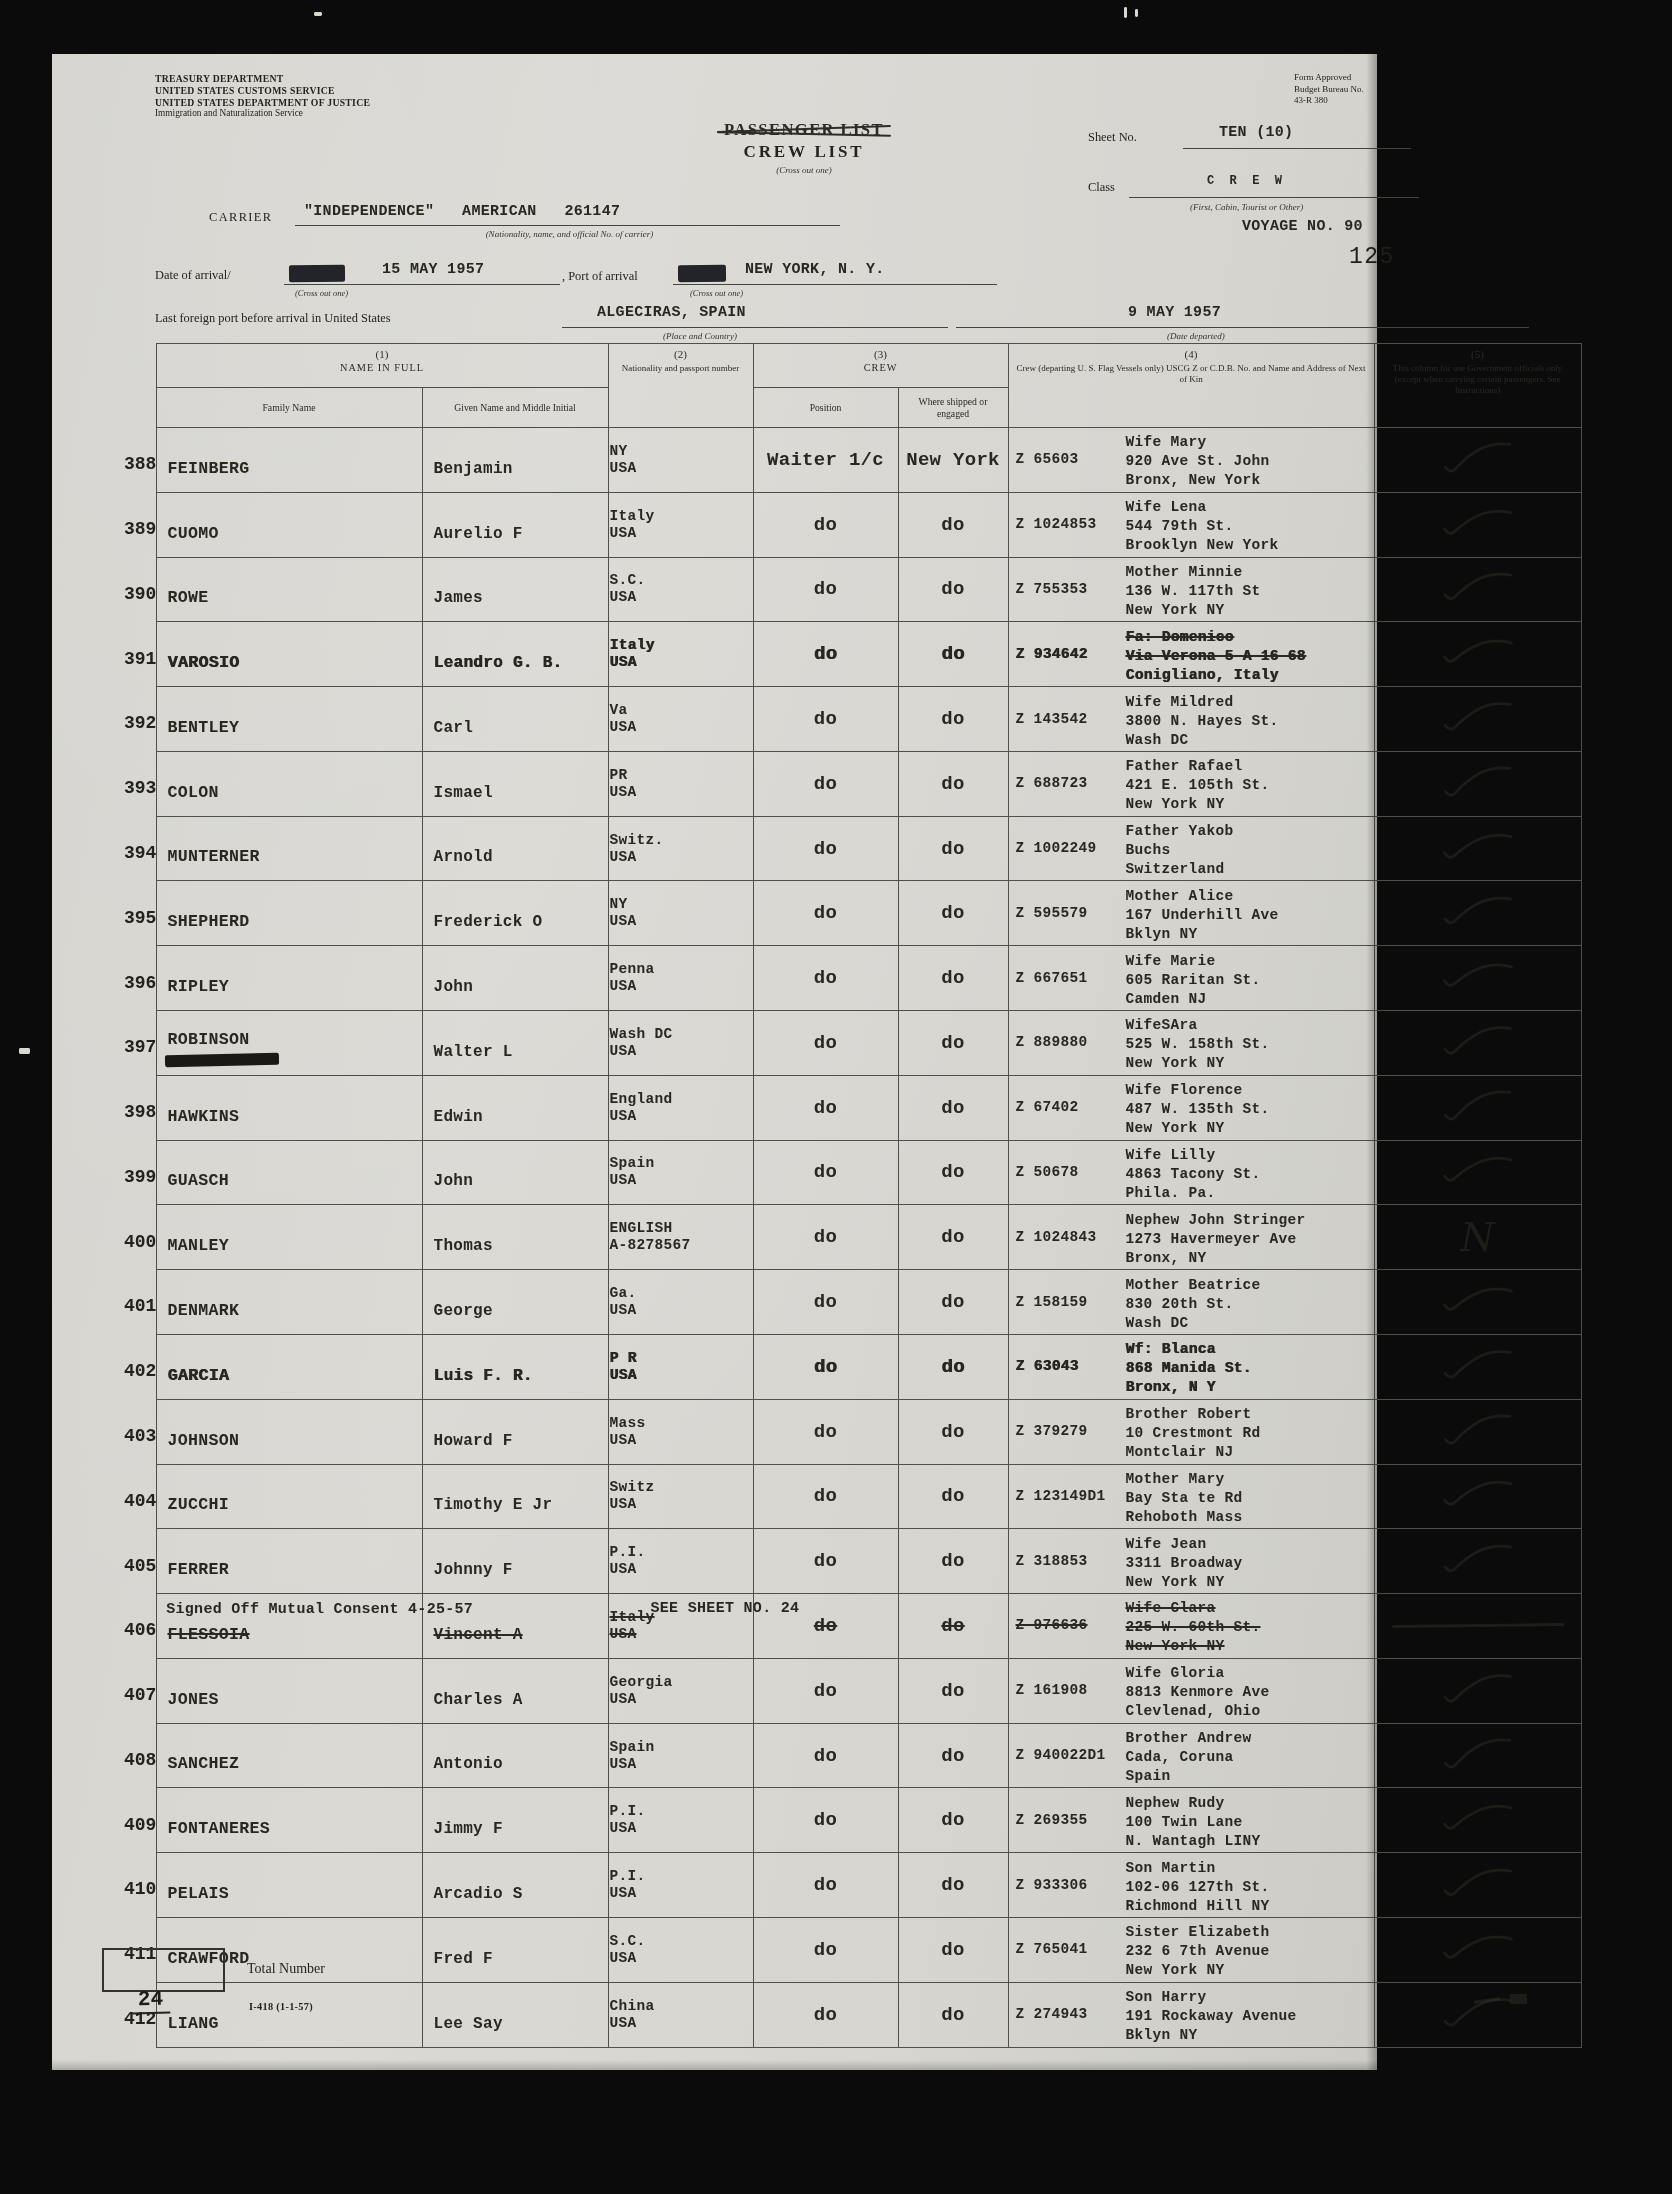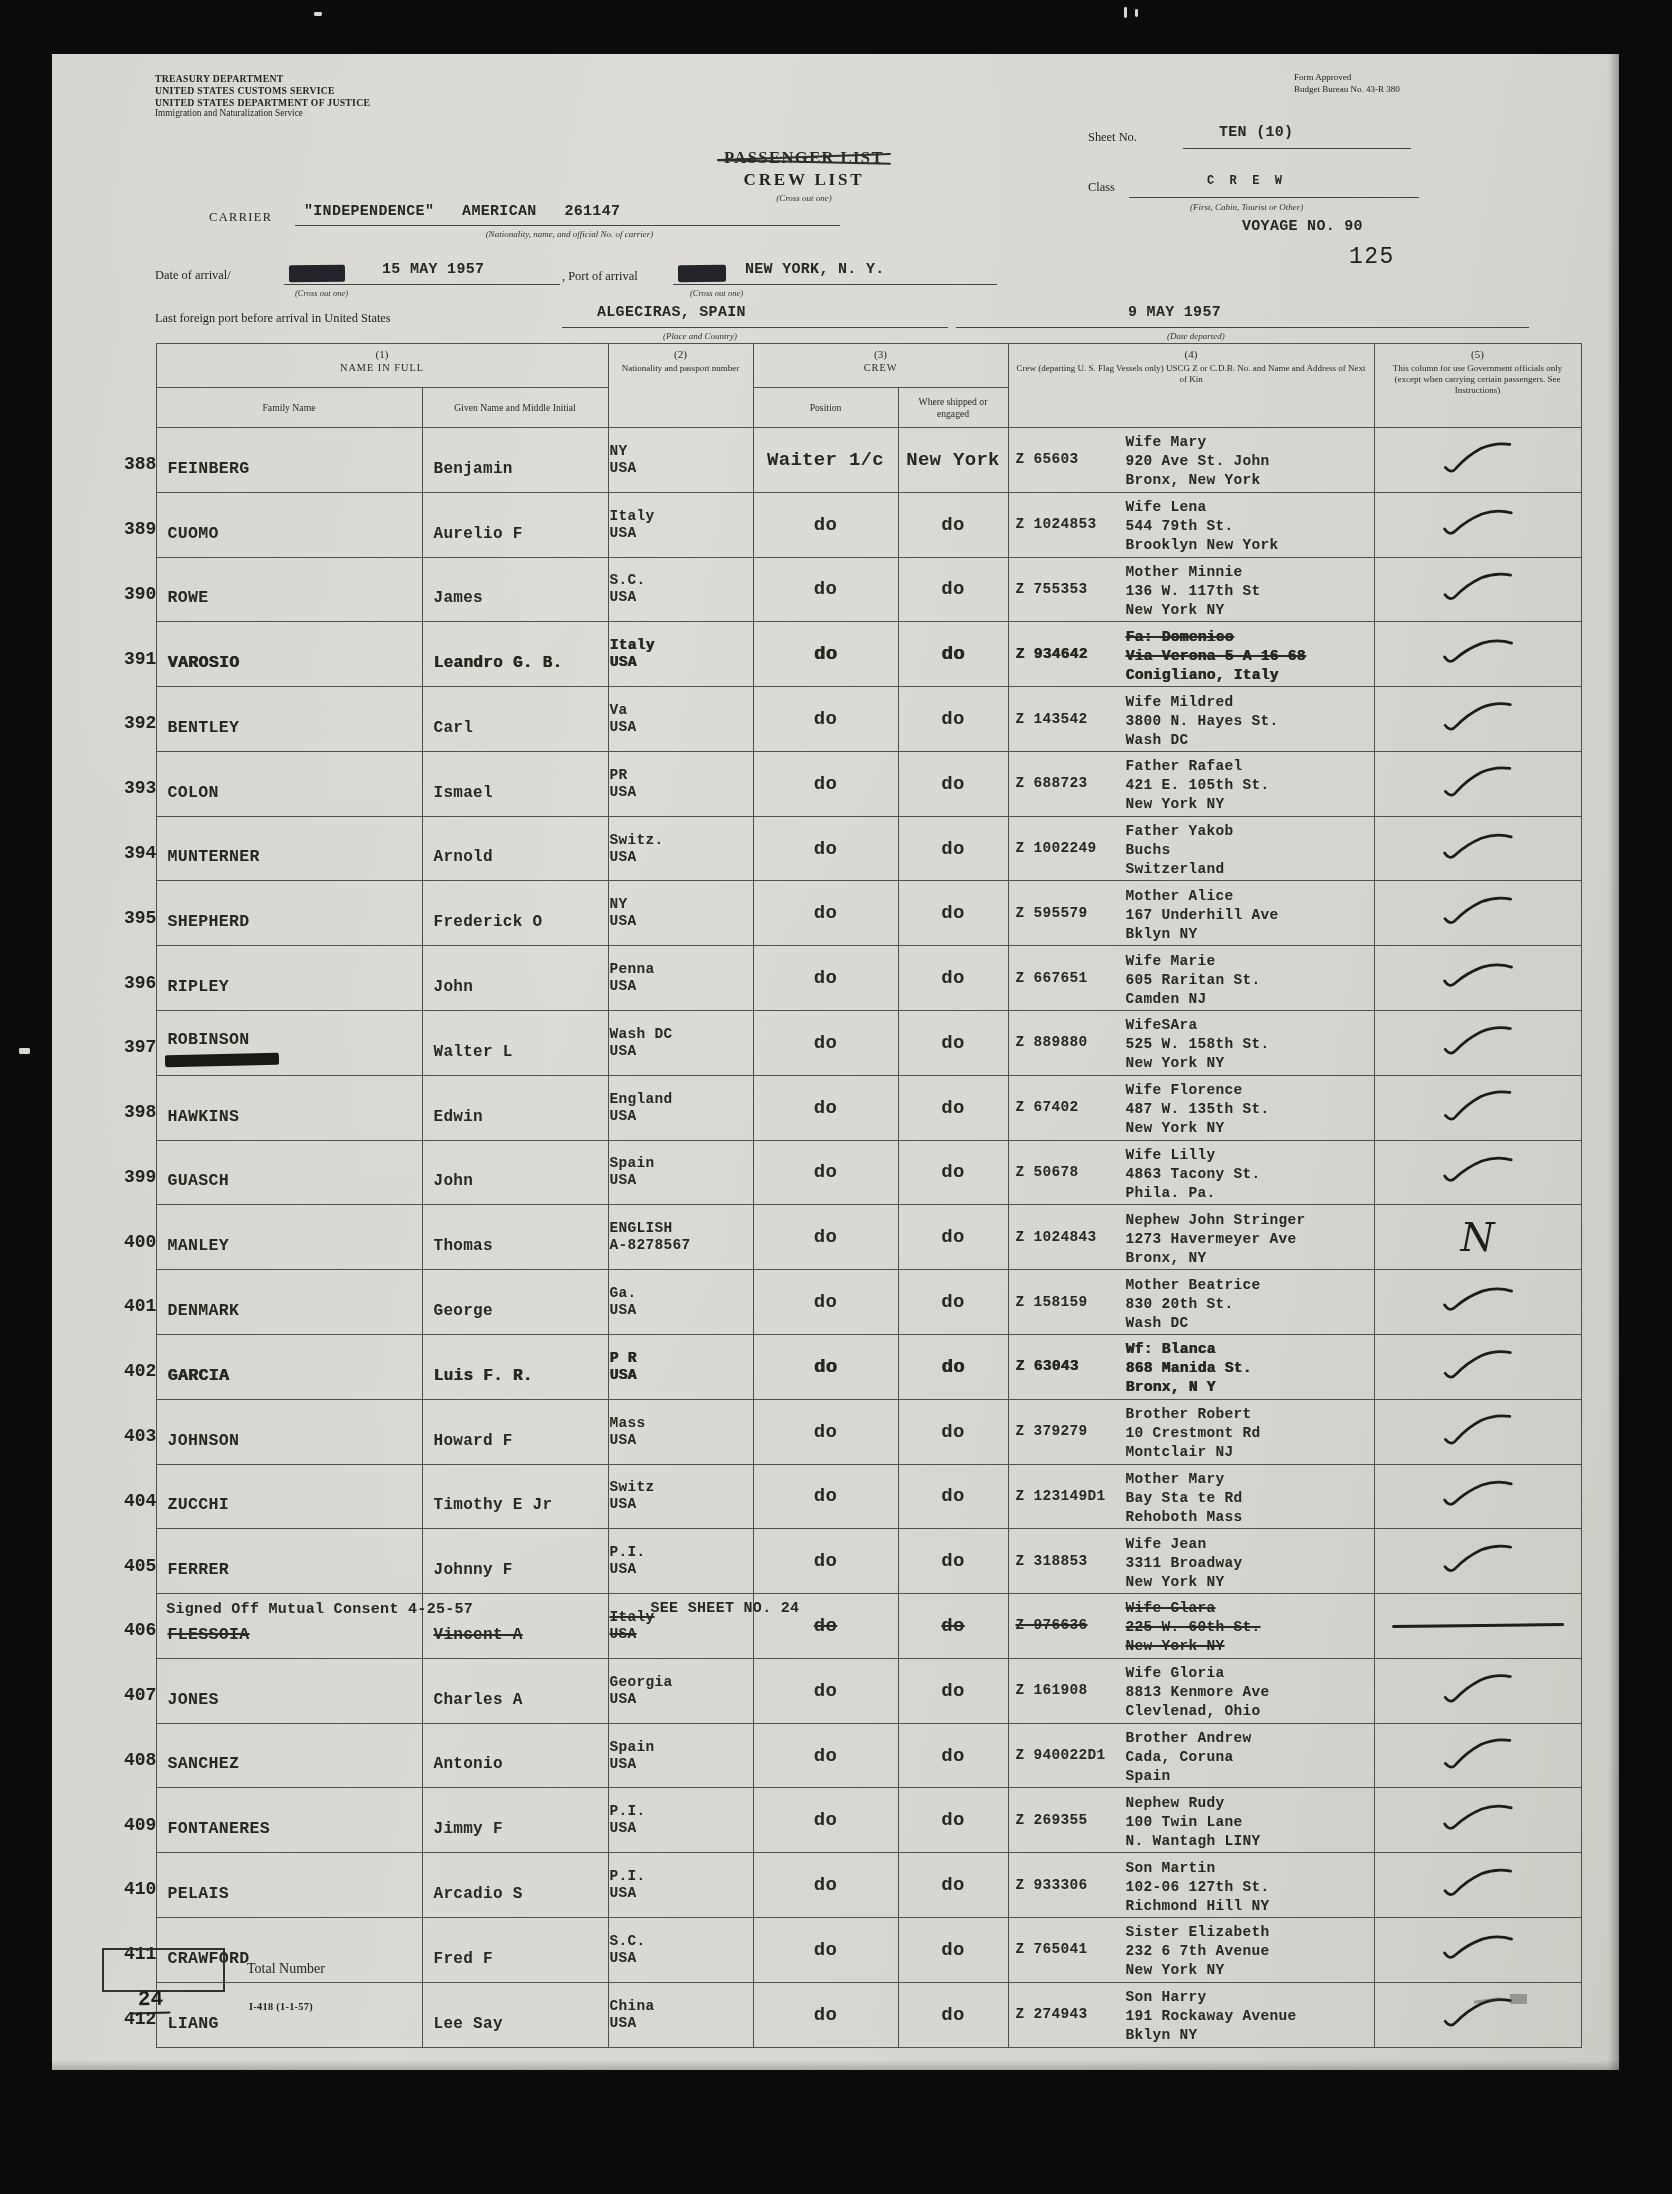--- a/index.html
+++ b/index.html
@@ -1,39 +1,39 @@
 <!DOCTYPE html>
 <html style="font-size:11px"><head>
 <meta charset="utf-8">
 <style>
   * { margin:0; padding:0; box-sizing:border-box; }
   html,body { width:1673px; height:2194px; }
   body { background:#0b0b0b; position:relative; overflow:hidden; font-family:"Liberation Serif", serif; }
 
-  .paper { position:absolute; left:52px; top:54px; width:1567px; height:2016px;
+  .paper { position:absolute; left:52px; top:54px; width:1325px; height:2016px;
     background:
       radial-gradient(ellipse at 18% 8%, rgba(255,255,255,0.10), rgba(255,255,255,0) 60%),
       linear-gradient(100deg, #d3d2cd 0%, #dad9d4 35%, #d6d5d0 72%, #ccccc5 100%);
     color:#24241f; }
   .paper::after { content:""; position:absolute; top:0; right:0; width:11px; height:100%;
     background:linear-gradient(to right, rgba(0,0,0,0), rgba(18,18,16,0.30)); }
   .paper::before { content:""; position:absolute; left:0; bottom:0; width:100%; height:9.7px;
     background:linear-gradient(to bottom, rgba(0,0,0,0), rgba(18,18,16,0.22)); }
   .typed { font-family:"Liberation Mono", monospace; font-weight:bold; color:#28281f;
            white-space:pre; letter-spacing:0.3px; }
   .rule { position:absolute; height:1.4px; background:#45443e; }
   .note { font-style:italic; color:#35342e; }
 
   
   .agency { position:absolute; left:103px; top:19.3px; line-height:11.7px; }
   .agency .ag1 { font-size:9.7px; font-weight:bold; letter-spacing:0.3px; }
   .agency .ag2 { font-size:9.3px; }
   .form-approved { position:absolute; left:1242px; top:18px; font-size:9px; line-height:11.7px; }
 
-  .title-block { position:absolute; left:607px; top:66px; width:290px; text-align:center;margin-top:28px; }
+  .title-block { position:absolute; left:607px; top:66px; width:290px; text-align:center; }
   .passenger-title { display:inline-block; font-size:16.6px; font-weight:bold; letter-spacing:1.4px; position:relative; color:#2b2b26; }
   .passenger-title::before, .passenger-title::after { content:""; position:absolute; left:-7px; right:-7px; height:2.1px; background:#2e2e29; border-radius:1.4px; }
   .passenger-title::before { top:42%; transform:rotate(-2deg); }
   .passenger-title::after  { top:64%; transform:rotate(1.2deg); }
   .crew-title { font-size:17px; font-weight:bold; letter-spacing:2.8px; margin-top:2.1px; }
   .title-note { font-size:9px; margin-top:2.8px; }
 
   .sheet-label { position:absolute; left:1036px; top:76px; font-size:12.4px; }
   .sheet-value { position:absolute; left:1167px; top:70px; font-size:15px; }
   .rule-sheet  { left:1131px; top:94px; width:228px; }

